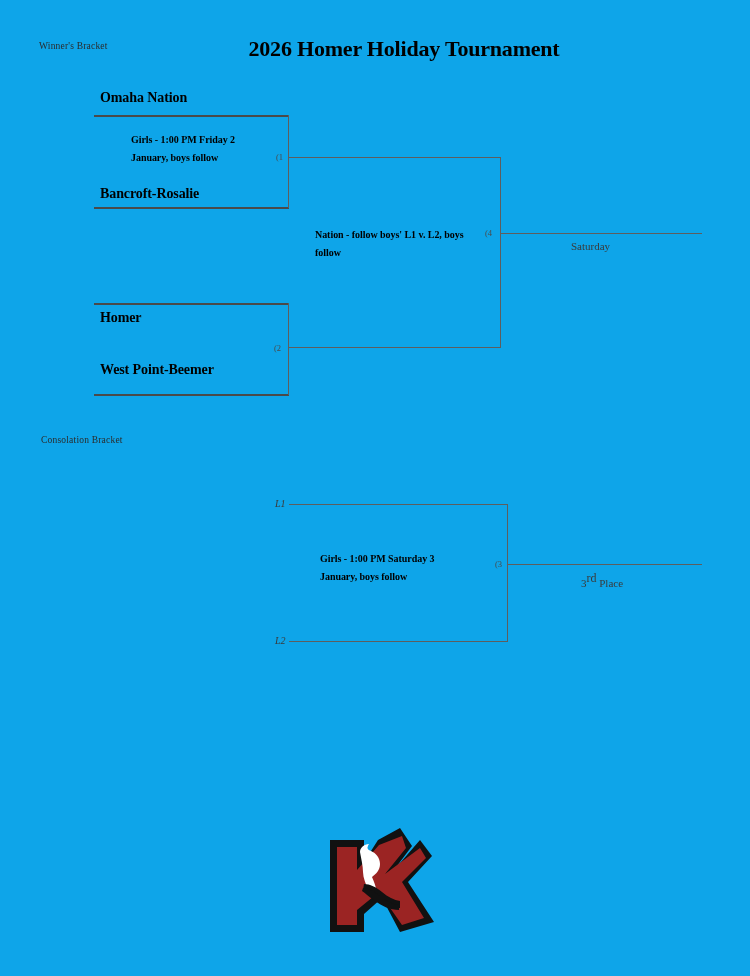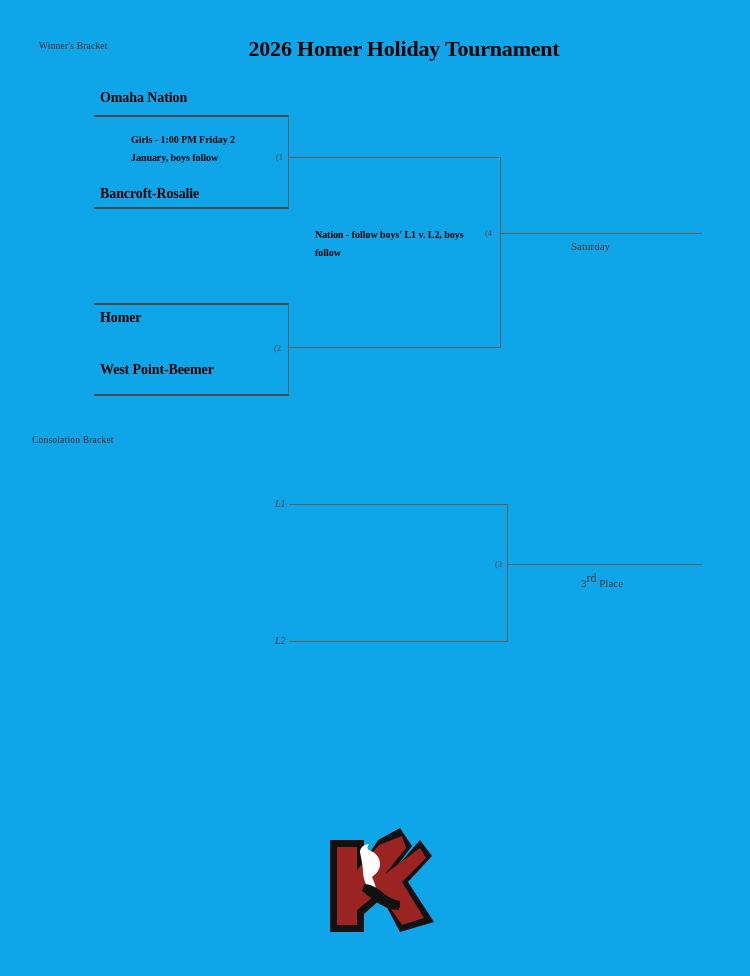--- a/index.html
+++ b/index.html
@@ -23,21 +23,21 @@
   
   .bracket-label {
     position: absolute;
     font-family: "Liberation Serif", "DejaVu Serif", serif;
     font-size: 9.5px;
     color: #2b2b2b;
     letter-spacing: 0.2px;
     white-space: nowrap;
   }
   #winners-label { left: 39px; top: 41px; }
-  #consolation-label { left: 32px; top: 435px; }
+  #consolation-label { left: 41px; top: 435px; }
 
   #doc-title {
     position: absolute;
     left: 0;
     top: 36px;
     width: 750px;
     text-align: center;
     padding-left: 58px;
     box-sizing: border-box;
     font-size: 22px;
@@ -176,20 +176,21 @@
   <div class="slot-label" style="left:275px; top:498px;">L1</div>
 
   <div class="hline" style="left:289px; top:504px; width:219px;"></div>
 
   <div class="slot-label" style="left:275px; top:635px;">L2</div>
 
   <div class="hline" style="left:289px; top:641px; width:219px;"></div>
 
   <div class="vline" style="left:507px; top:504px; height:138px;"></div>
 
+  <div class="match-info" style="left:320px; top:550px; width:140px;">Girls - 1:00 PM Saturday 3 January, boys follow</div>
 
   <div class="game-tag" style="left:495px; top:559px;">(3</div>
 
   <div class="hline" style="left:508px; top:564px; width:194px;"></div>
 
   <div class="outcome" style="left:581px; top:571px;"><span>3</span><sup>rd</sup> <span>Place</span></div>
 
   <div id="logo-wrap">
     <svg viewBox="0 0 118 108" xmlns="http://www.w3.org/2000/svg">
 

